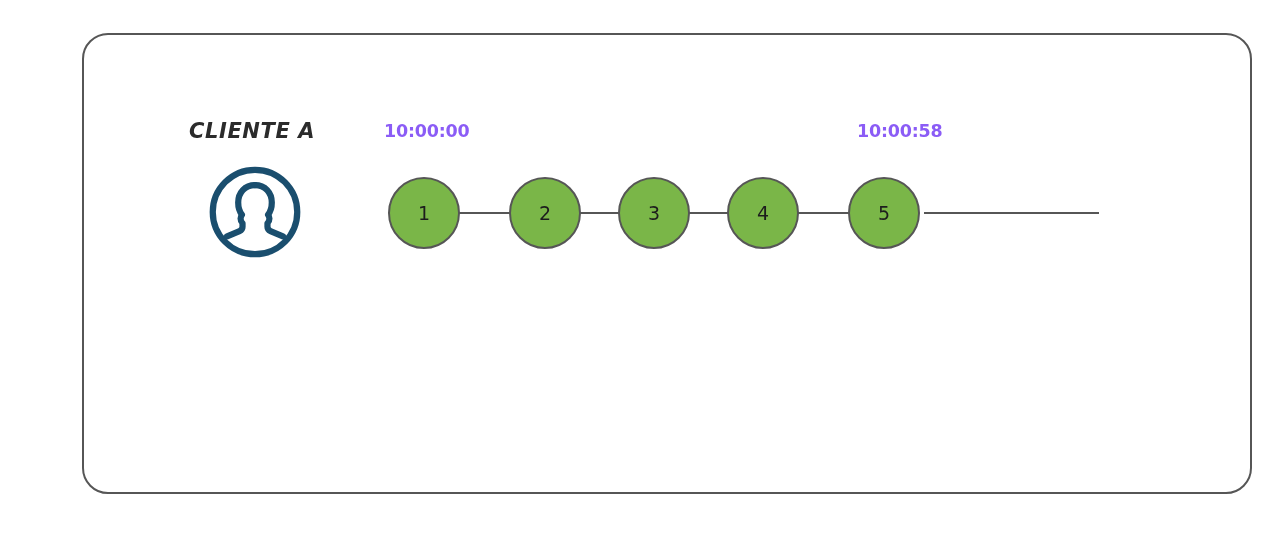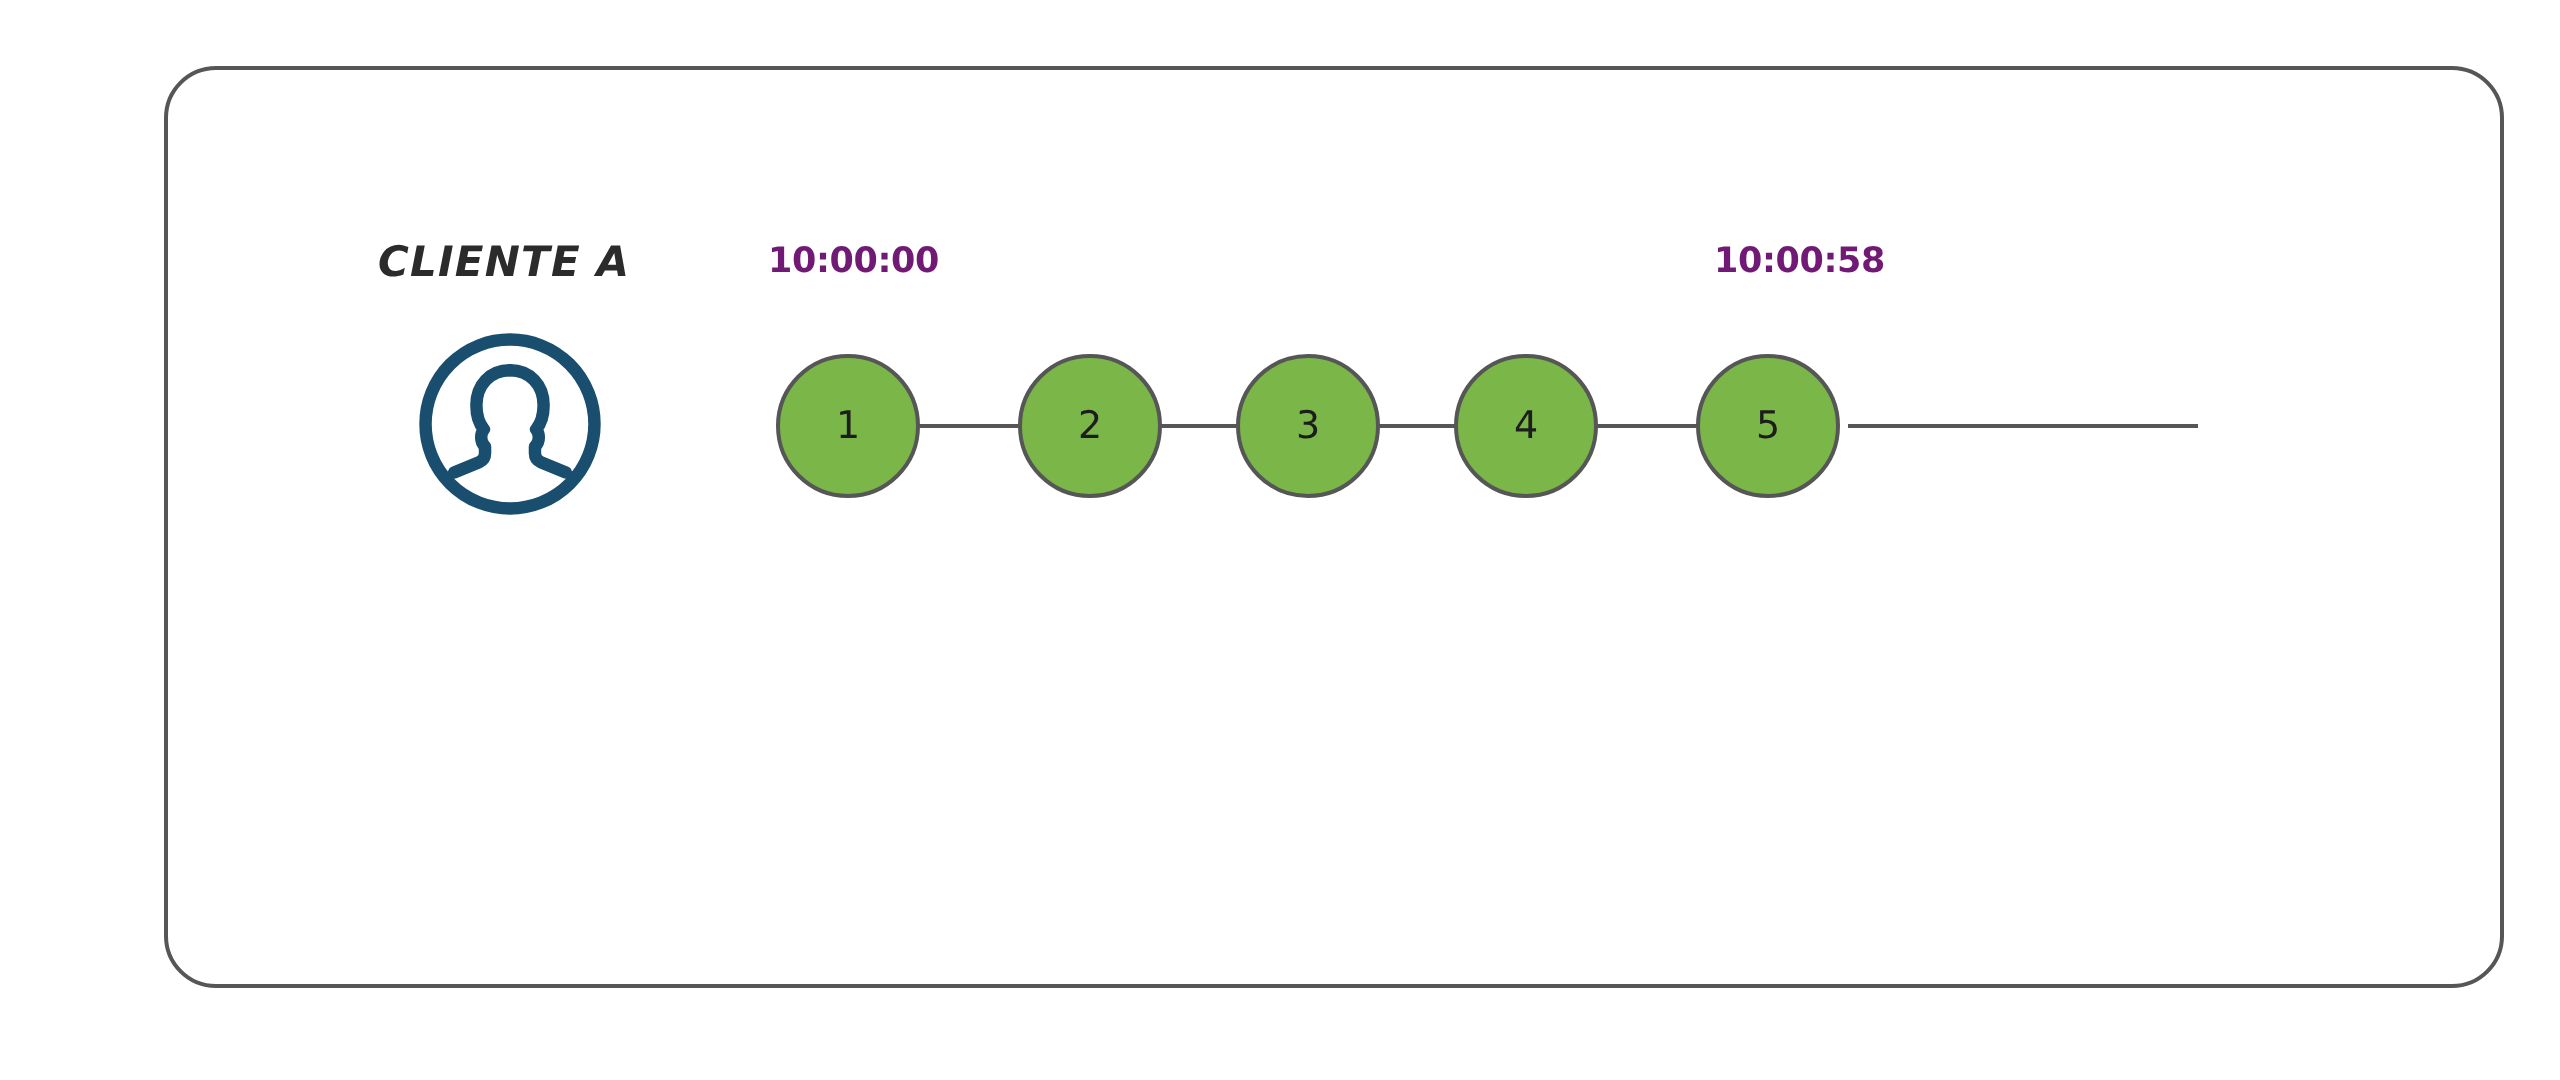--- a/index.html
+++ b/index.html
@@ -69,21 +69,21 @@
   }
   .row-a .avatar { top: 129px; }
   .avatar svg { display: block; width: 96px; height: 96px; }
 
   
   .timestamp {
     position: absolute;
     font-family: "DejaVu Sans", sans-serif;
     font-size: 17.5px;
     font-weight: 700;
-    color: #701a75;
+    color: #8b5cf6;
     white-space: nowrap;
     letter-spacing: -0.2px;
   }
 
   
   .chain {
     position: absolute;
   }
   .row-a .chain { left: 0px; top: 142px; }
   .row-b .chain { left: 0px; top: 366px; }

